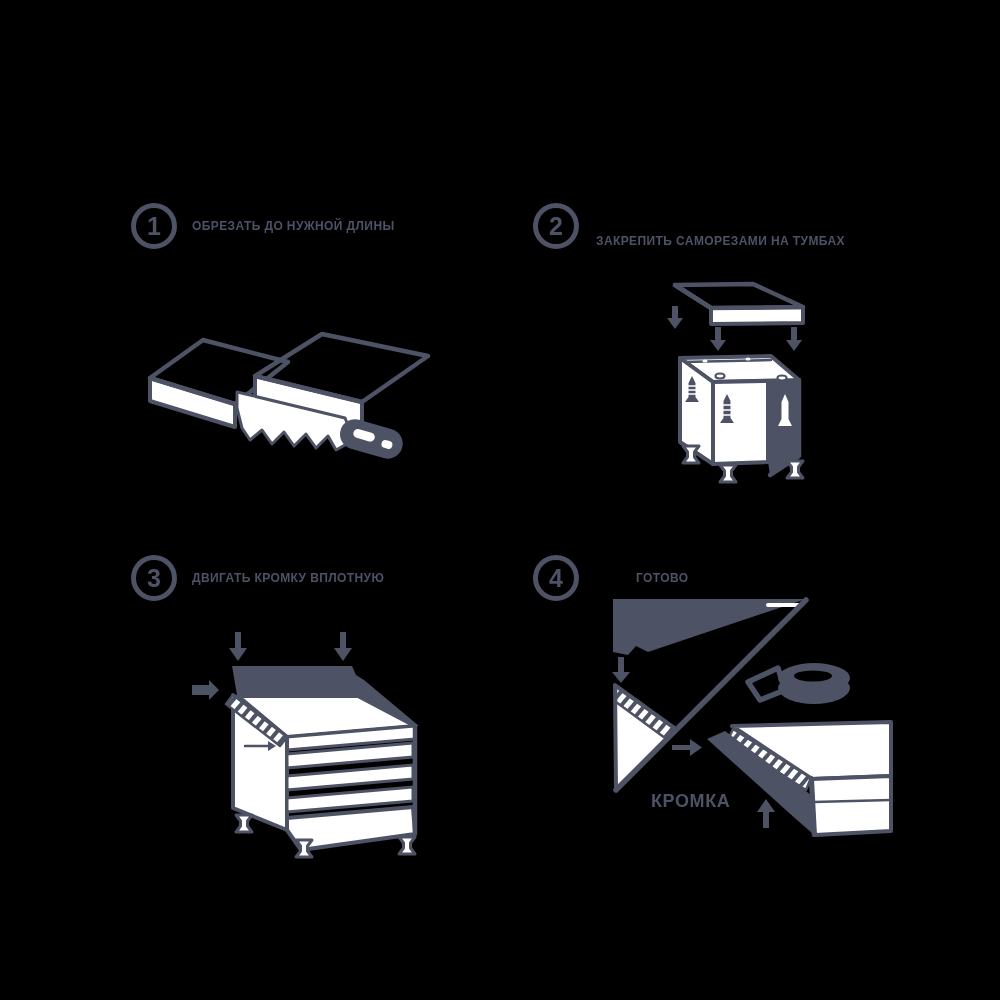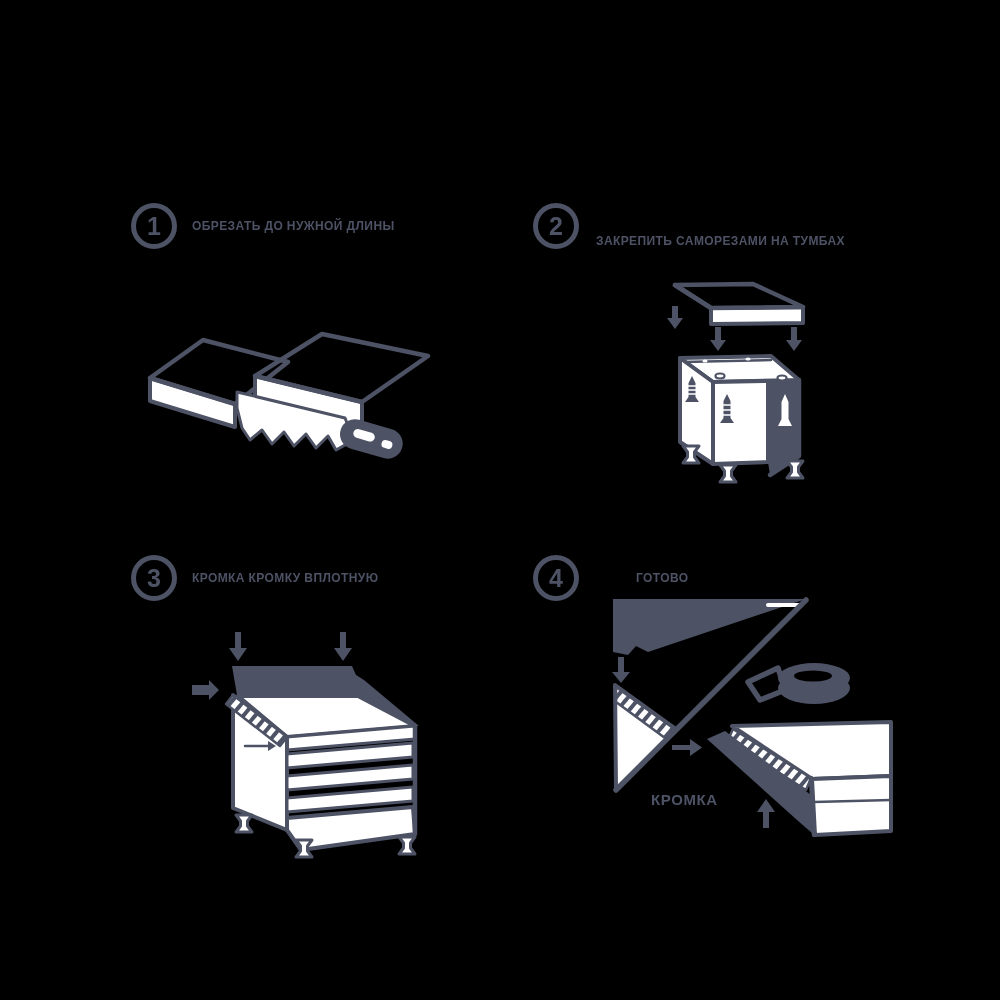--- a/index.html
+++ b/index.html
@@ -4,21 +4,21 @@
 <style>
   html,body{margin:0;padding:0;background:#000;}
   #canvas{position:relative;width:1000px;height:1000px;background:#000000;overflow:hidden;
           font-family:"Liberation Sans",sans-serif;}
   .abs{position:absolute;}
   .badge{position:absolute;width:36px;height:36px;border:5px solid #4d5265;border-radius:50%;
          display:flex;align-items:center;justify-content:center;
          color:#4d5265;font-size:25px;font-weight:bold;}
   .title{position:absolute;color:#4d5265;font-size:12px;font-weight:bold;
          letter-spacing:0.4px;white-space:nowrap;line-height:18px;}
-  .caption{position:absolute;color:#4d5265;font-size:15px;font-weight:bold;
+  .caption{position:absolute;color:#4d5265;font-size:18px;font-weight:bold;
            letter-spacing:0.6px;white-space:nowrap;}
   
   .ol  {fill:none;stroke:#4d5265;stroke-width:4.5;stroke-linejoin:round;stroke-linecap:round;}
   .ol5 {fill:none;stroke:#4d5265;stroke-width:5.5;stroke-linejoin:round;stroke-linecap:round;}
   .wh  {fill:#ffffff;stroke:#4d5265;stroke-width:4;stroke-linejoin:round;}
   .wh3 {fill:#ffffff;stroke:#4d5265;stroke-width:3;stroke-linejoin:round;}
   .dk  {fill:#4d5265;stroke:none;}
   .hz  {fill:url(#hatch);stroke:#4d5265;stroke-width:2.5;stroke-linejoin:round;}
   .thin{fill:none;stroke:#4d5265;stroke-width:2.5;stroke-linecap:round;}
   .wthin{fill:none;stroke:#ffffff;stroke-width:1.6;}
@@ -121,21 +121,21 @@
         <path class="wh3" d="M 77,195 h16 l-4.5,6 v5 l4.5,6 h-16 l4.5,-6 v-5 Z"></path>
         <path class="wh3" d="M 144,191 h16 l-4.5,6 v5 l4.5,6 h-16 l4.5,-6 v-5 Z"></path>
       </g>
     </svg>
   </section>
 
   <section>
     <div class="badge" style="left:131px;top:555px">
       <span>3</span>
     </div>
-    <div class="title" style="left:192px;top:569px">КРОМКА КРОМКУ ВПЛОТНУЮ</div>
+    <div class="title" style="left:192px;top:569px">ДВИГАТЬ КРОМКУ ВПЛОТНУЮ</div>
 
     <svg class="abs" style="left:170px;top:618px" width="282" height="262" viewBox="0 0 282 262">
 
       <g class="dk">
         <rect x="65" y="14" width="6" height="16"></rect>
           <polygon points="59,30 77,30 68,43"></polygon>
       </g>
       <g class="dk">
         <rect x="170" y="14" width="6" height="16"></rect>
           <polygon points="164,30 182,30 173,43"></polygon>

